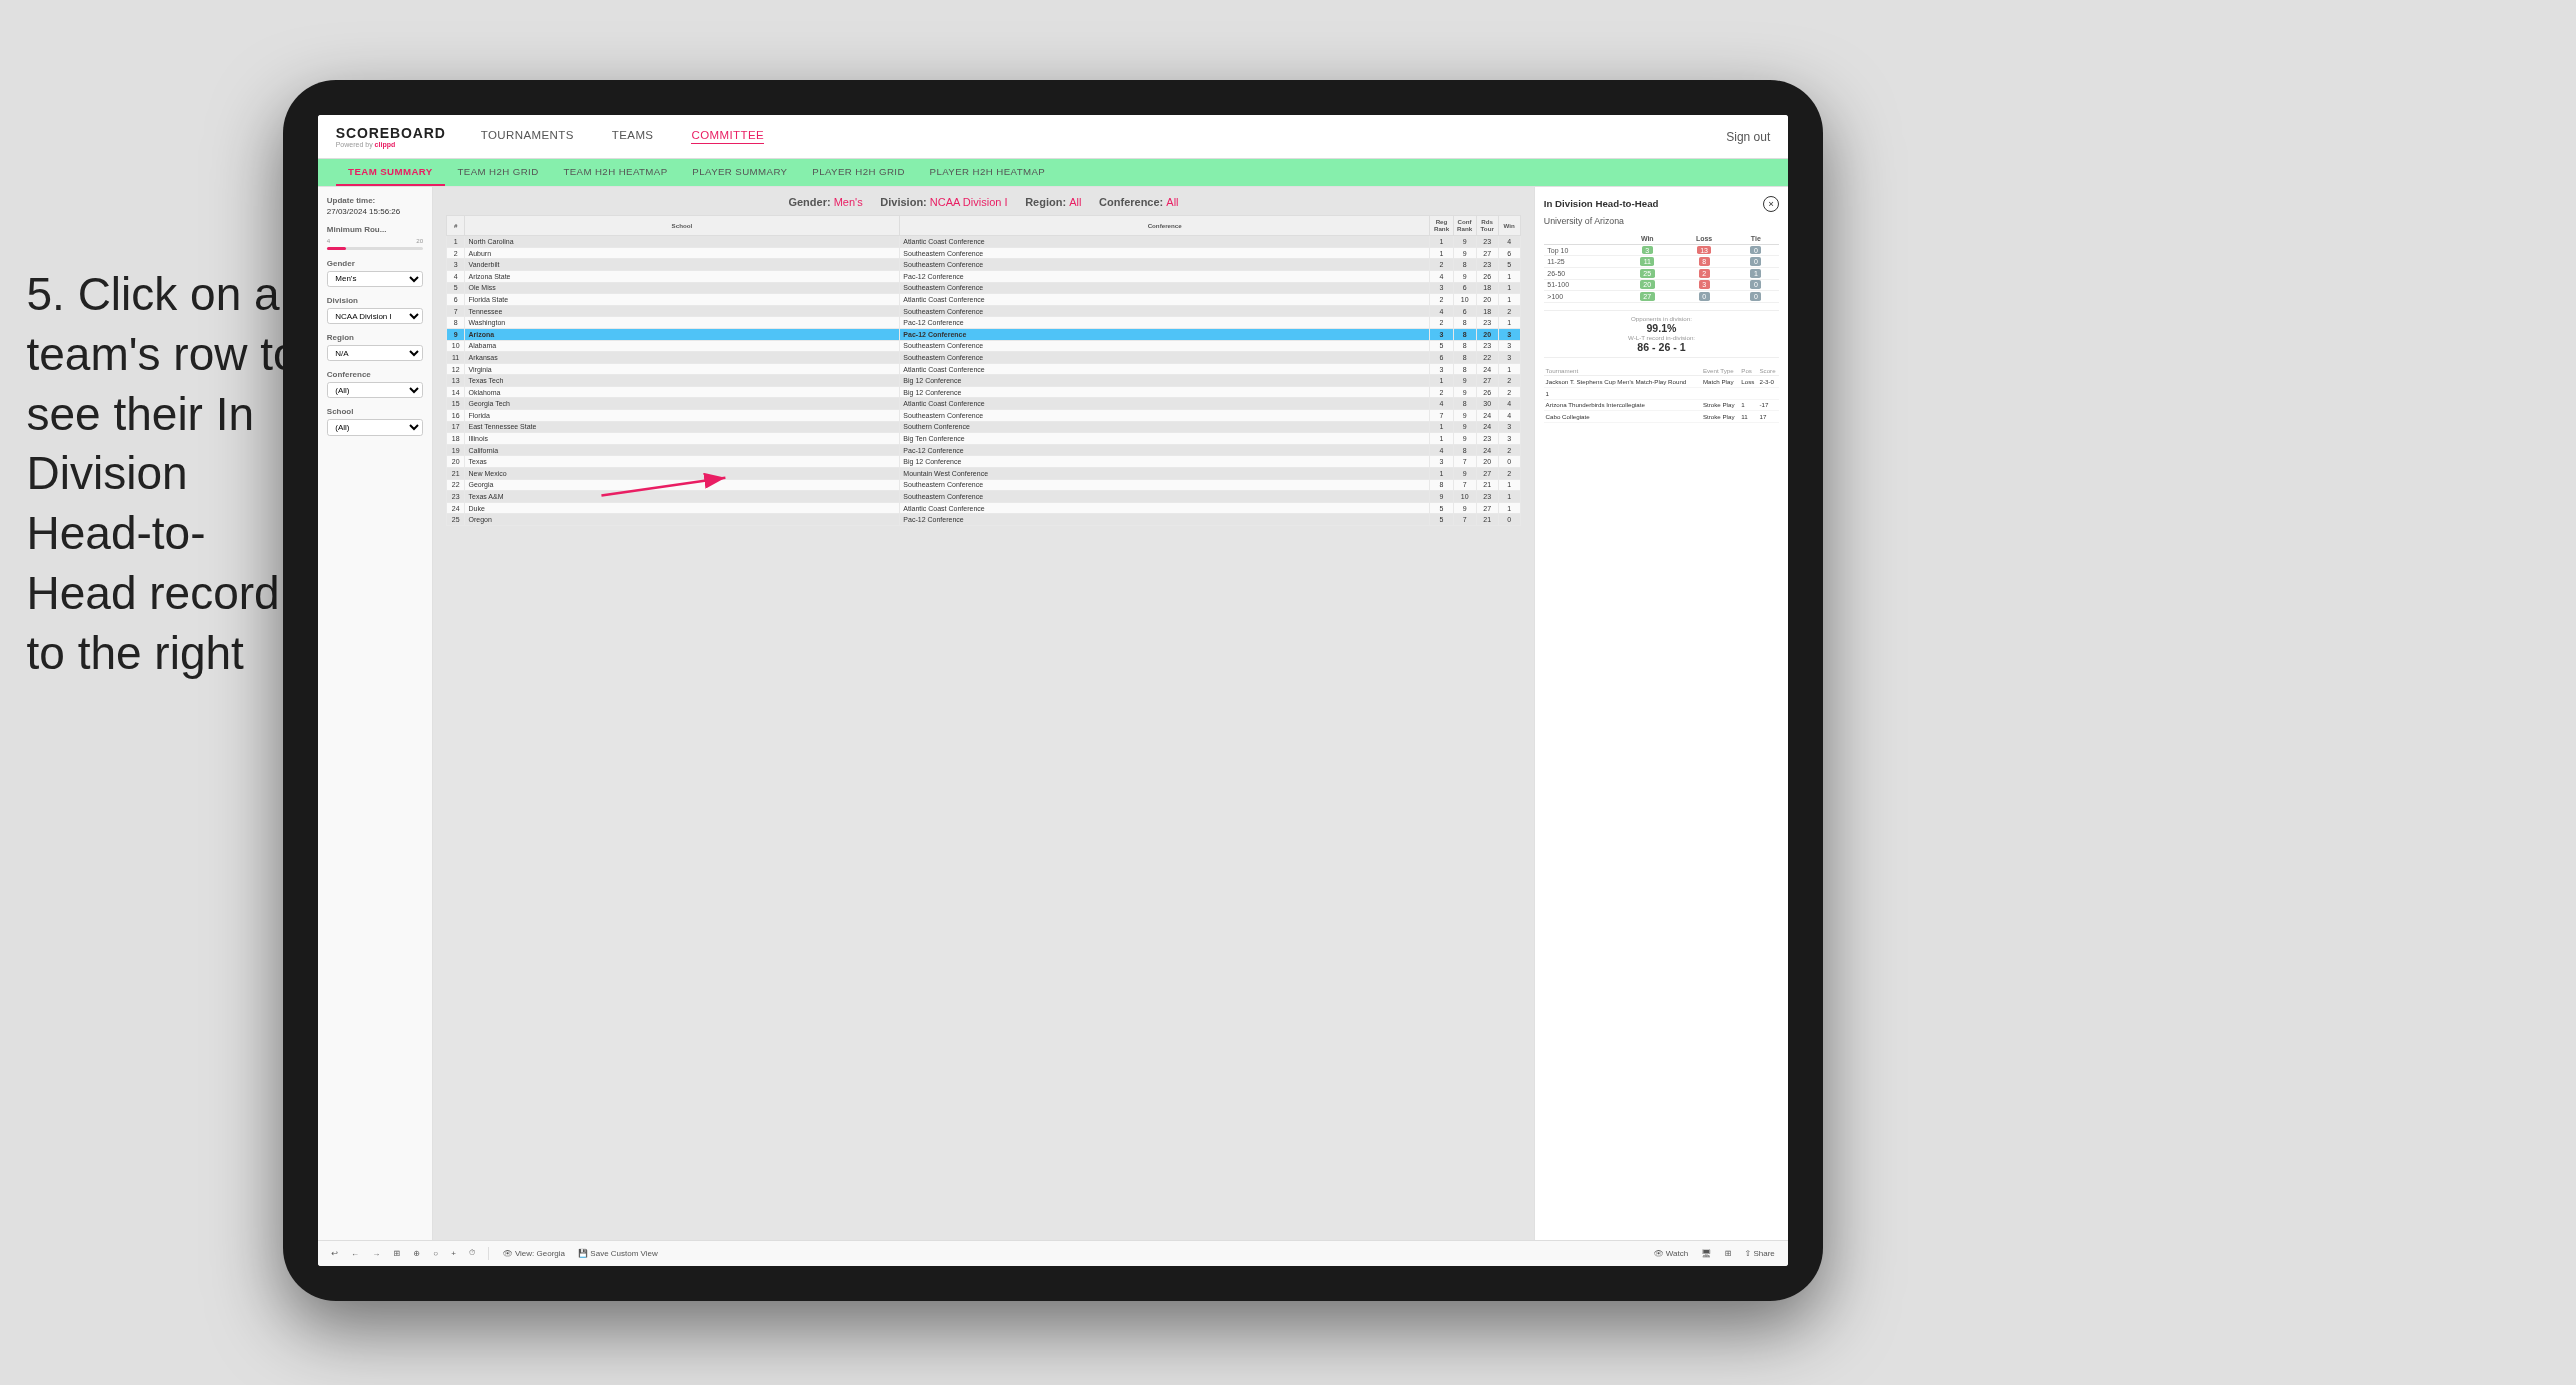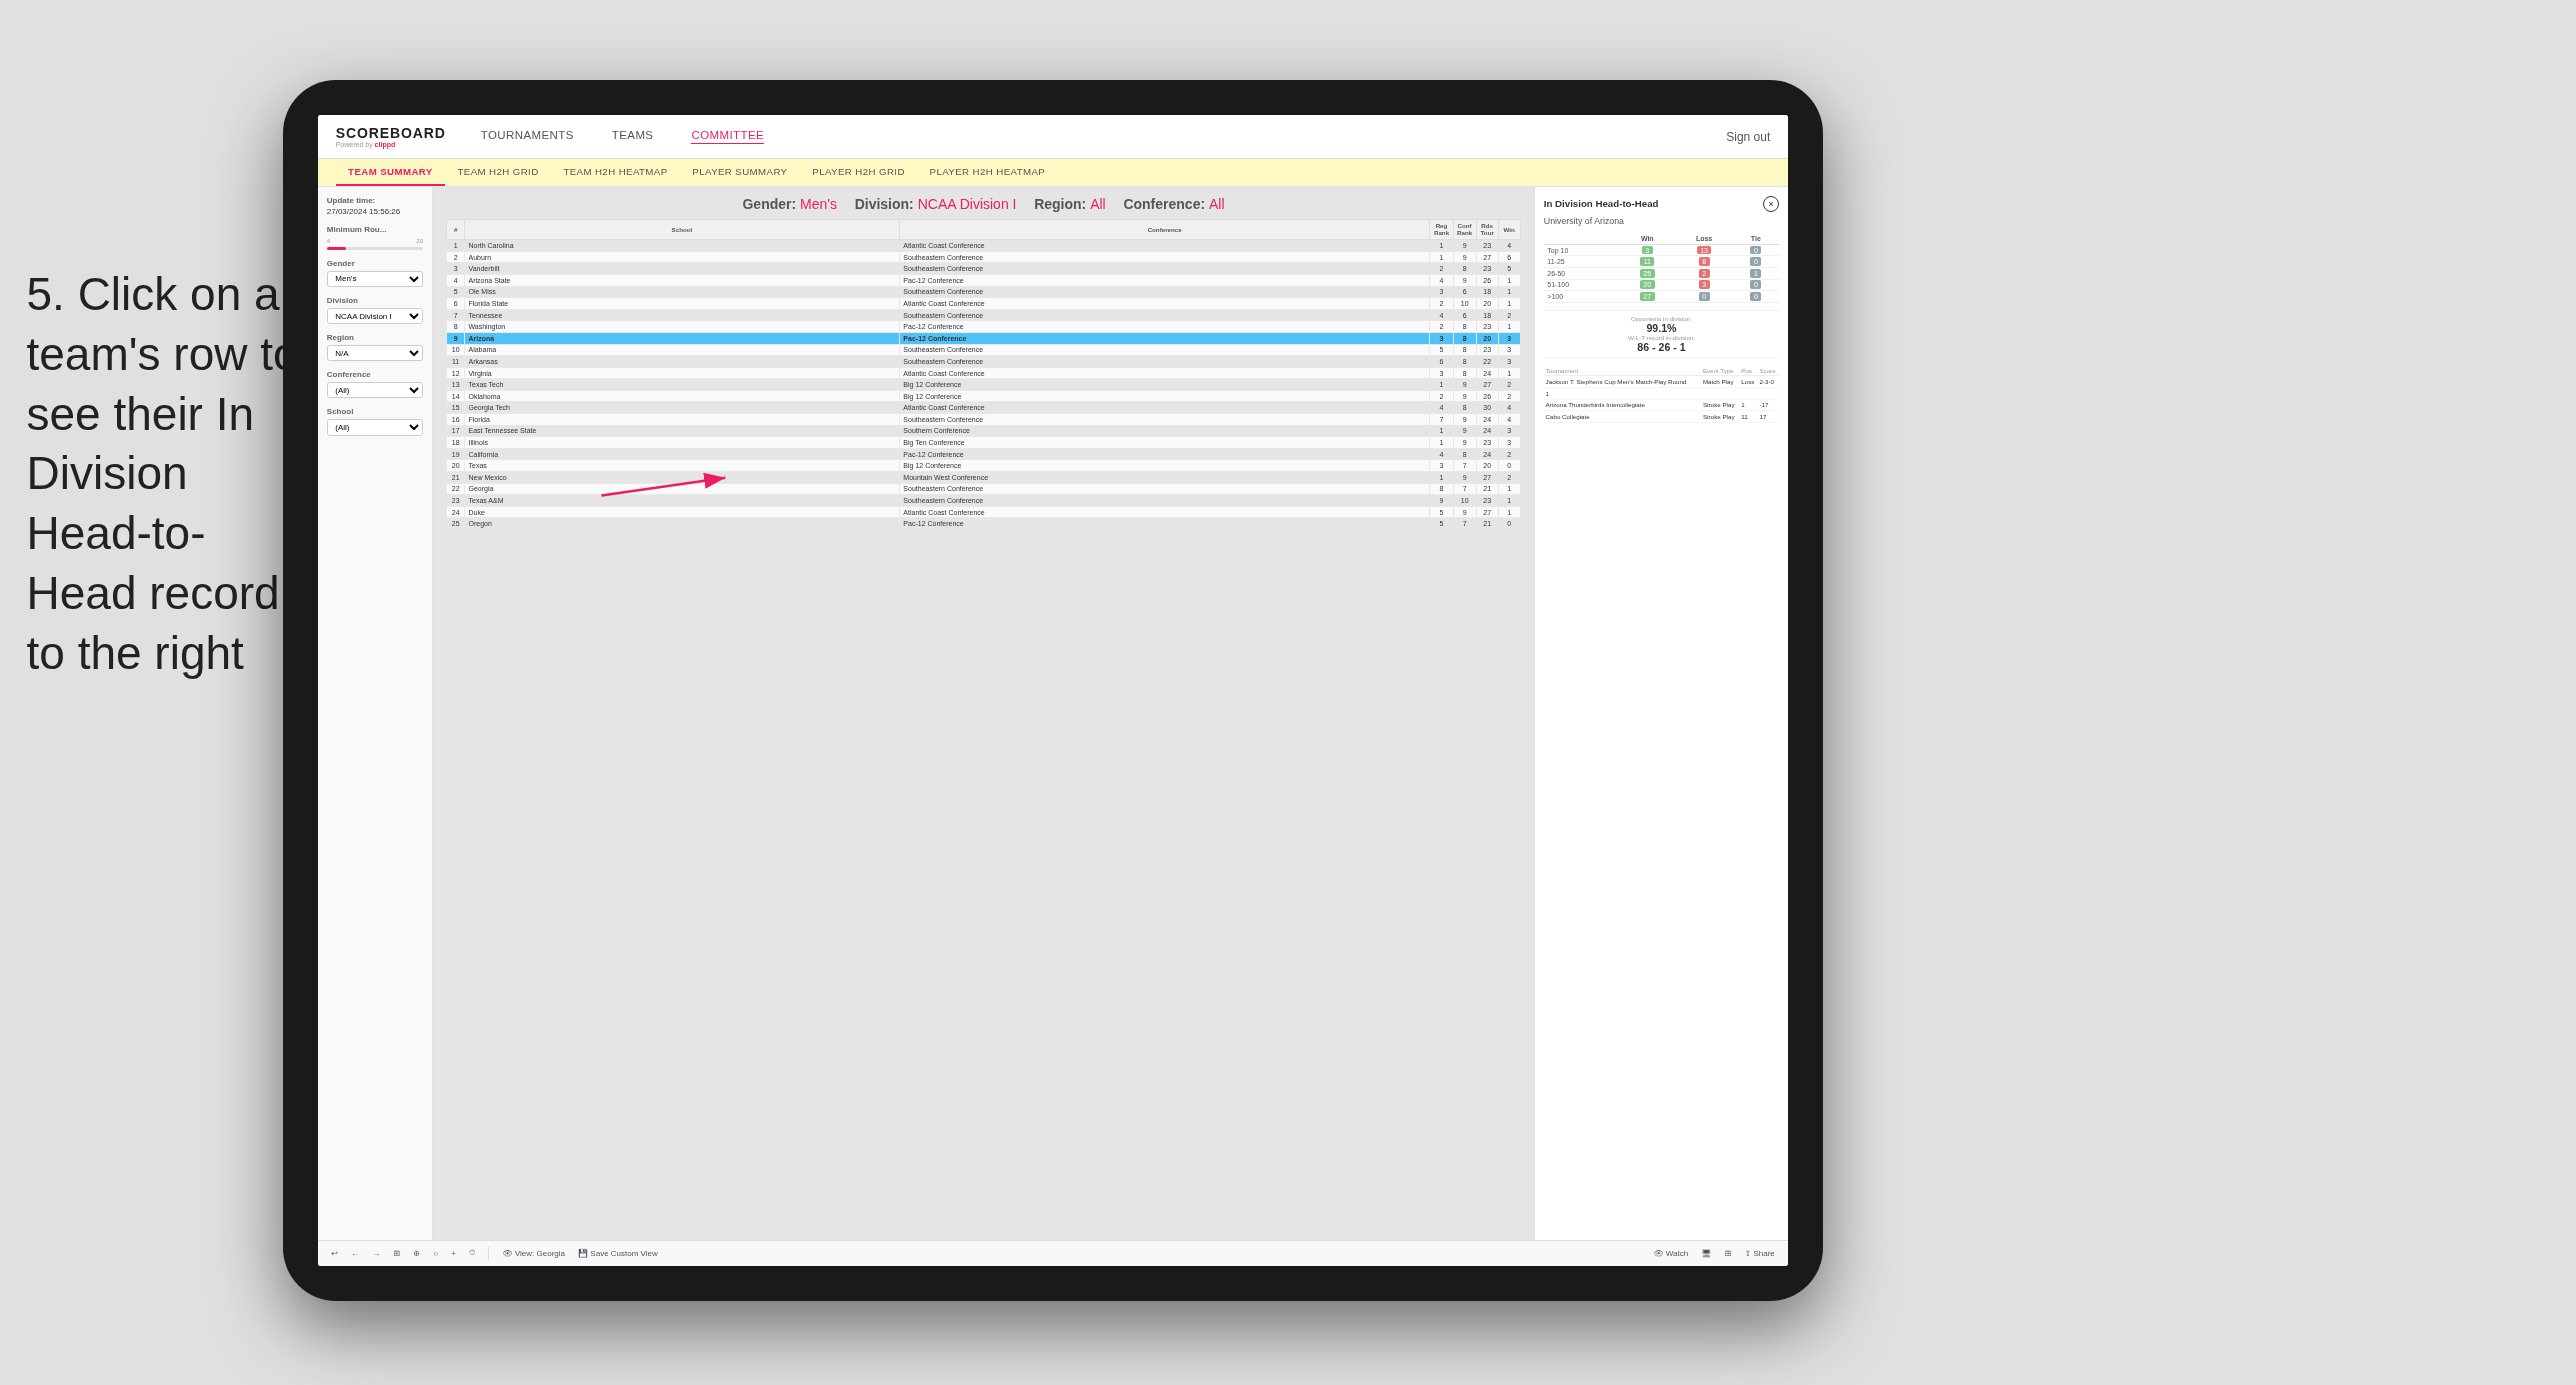--- a/index.html
+++ b/index.html
@@ -87,21 +87,21 @@
     }
     .sign-out {
       font-size: 12px;
       color: #555;
       cursor: pointer;
     }
     
     .sub-nav {
       display: flex;
       gap: 0;
-      background: #fef9c3;
+      background: #86efac;
       border-bottom: 1.8px solid #e0e0e0;
       padding: 0 17.7px;
     }
     .sub-nav-item {
       font-size: 9.7px;
       color: #555;
       padding: 7px 12.4px;
       cursor: pointer;
       text-transform: uppercase;
       letter-spacing: 0.4px;
@@ -178,21 +178,21 @@
       font-size: 14px;
       font-weight: bold;
       text-align: center;
       margin-bottom: 7px;
       color: #222;
     }
     .filters-row {
       display: flex;
       justify-content: center;
       gap: 17.7px;
-      font-size: 14px;
+      font-size: 11px;
       color: #555;
       margin-bottom: 7px;
     }
     .filter-label {
       font-weight: bold;
     }
     .filter-value {
       color: #e91e63;
     }
     .standings-table {

